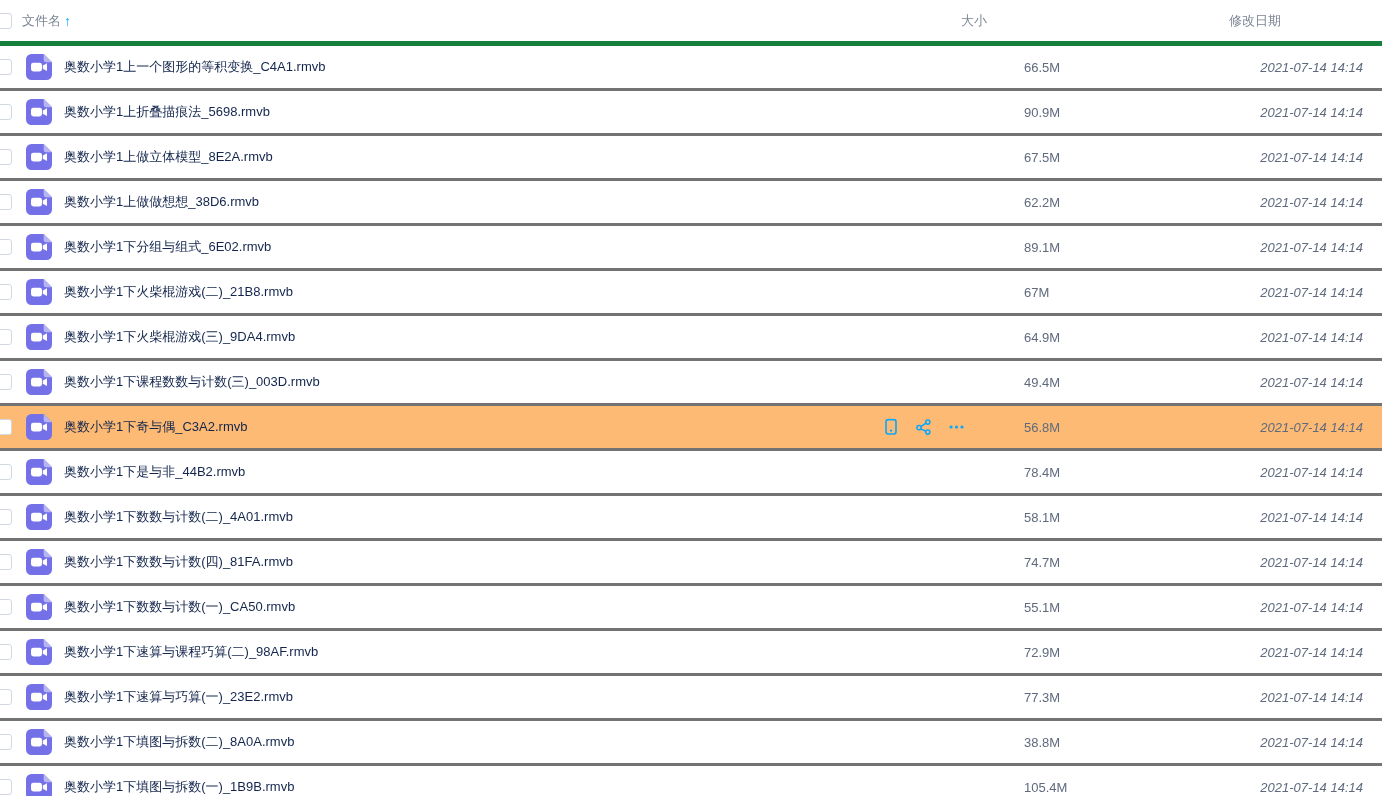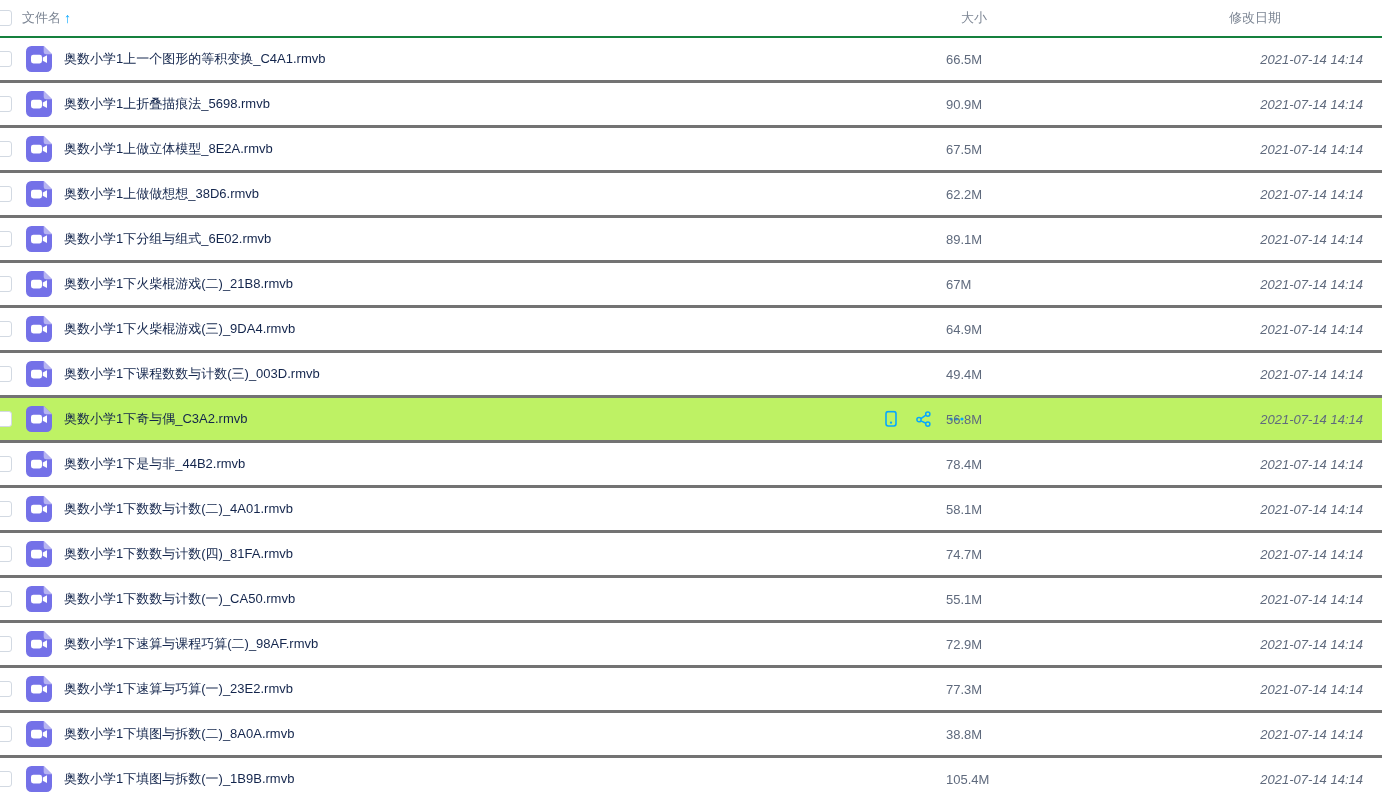--- a/index.html
+++ b/index.html
@@ -8,22 +8,22 @@
   .screen {
     position: relative;
     width: 1382px;
     height: 796px;
     background: #fff;
     overflow: hidden;
   }
   
   .table-header {
     position: relative;
-    height: 38px;
-    border-bottom: 2px solid #15803d;
+    height: 46px;
+    border-bottom: 5px solid #15803d;
     color: #7d8694;
     font-size: 13px;
   }
   .table-header .col-name-label { position:absolute; left:22px; top:50%; transform:translateY(-50%); cursor:pointer; }
   .sort-arrow {
     position:absolute; left:64px; top:50%; transform:translateY(-50%);
     color:#06a7ff; font-weight:bold; font-size:14px; line-height:1;
   }
   .table-header .col-size-label { position:absolute; left:961px; top:50%; transform:translateY(-50%); cursor:pointer; }
   .table-header .col-date-label { position:absolute; left:1229px; top:50%; transform:translateY(-50%); cursor:pointer; }
@@ -34,31 +34,31 @@
     border:1px solid #d2d9e2; border-radius:3px; background:#fff;
     cursor:pointer;
   }
   
   .file-row {
     position: relative;
     height: 45px;
     border-bottom: 3px solid #737373;
     cursor: default;
   }
-  .file-row.hovered { background:#bef264; }
+  .file-row.hovered { background:#fdba74; }
   .file-icon {
     position:absolute; left:26px; top:50%; transform:translateY(-50%);
     width:26px; height:26px;
   }
   .file-name {
     position:absolute; left:64px; top:50%; transform:translateY(-50%);
     font-size:13px; color:#13254c; white-space:nowrap; cursor:pointer;
   }
   .file-size {
-    position:absolute; left:946px; top:50%; transform:translateY(-50%);
+    position:absolute; left:1024px; top:50%; transform:translateY(-50%);
     font-size:13px; color:#5f6a7d; white-space:nowrap;
   }
   .file-date {
     position:absolute; right:19px; top:50%; transform:translateY(-50%);
     font-size:13px; color:#5f6a7d; white-space:nowrap;font-style:italic;
   }
   .row-actions {
     position:absolute; left:882px; top:50%; transform:translateY(-50%);
     display:flex; align-items:center; gap:16px;
   }

